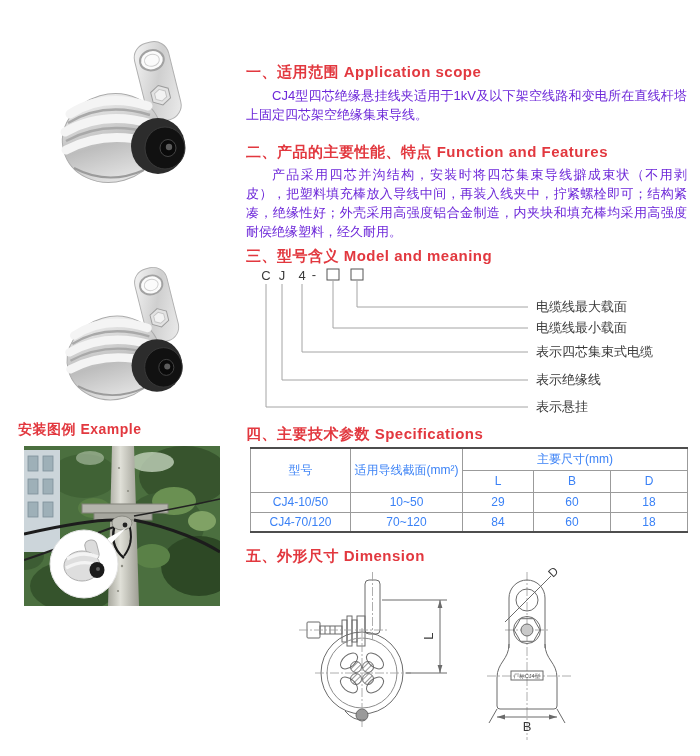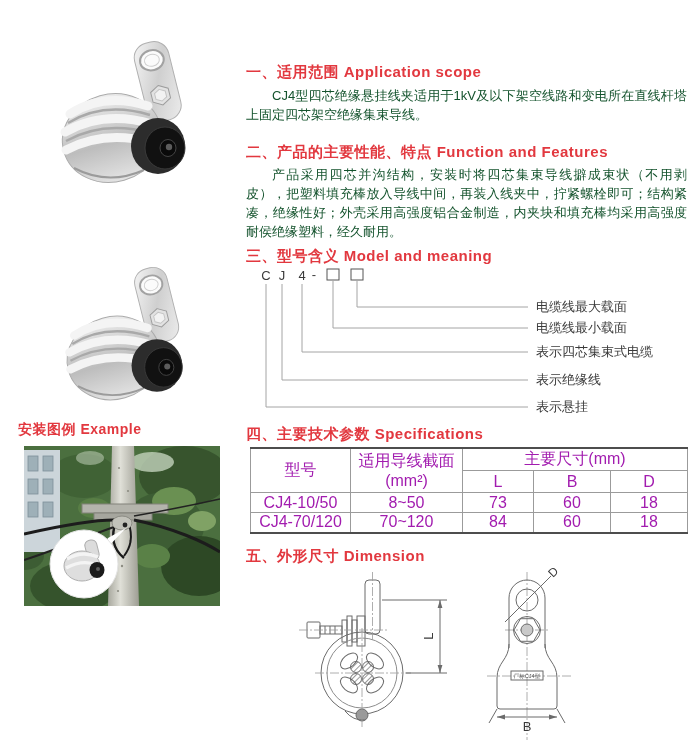--- a/index.html
+++ b/index.html
@@ -1,24 +1,24 @@
 <!DOCTYPE html>
 <html><head>
 <meta charset="utf-8">
 <style>
   html,body{margin:0;padding:0;background:#fff;}
   #page{position:relative;width:700px;height:756px;background:#ffffff;overflow:hidden;
         font-family:"Liberation Sans","DejaVu Sans",sans-serif;color:#3b3b3b;}
   .abs{position:absolute;}
   .red-h{color:#e2383f;font-weight:bold;font-size:15px;letter-spacing:.5px;white-space:nowrap;}
-  .body-text{font-size:13px;line-height:19px;text-align:justify;text-indent:2em;color:#14532d;}
+  .body-text{font-size:13px;line-height:19px;text-align:justify;text-indent:2em;color:#6d28d9;}
   #title-latin{font-family:"Liberation Serif","DejaVu Serif",serif;font-weight:bold;font-size:25px;color:#1c1c1c;}
   #title-zh{font-weight:bold;font-size:21px;color:#1c1c1c;letter-spacing:1px;}
   #subtitle{font-size:13px;font-weight:bold;color:#3a3a3a;letter-spacing:.2px;}
-  table.spec{border-collapse:collapse;width:437px;font-size:16px;color:#a21caf;
+  table.spec{border-collapse:collapse;width:437px;font-size:12px;color:#3b82f6;
              border-top:2px solid #4d4d4d;border-bottom:2px solid #4d4d4d;table-layout:fixed;}
   table.spec th,table.spec td{border:1px solid #9b9b9b;text-align:center;font-weight:normal;padding:0;}
   table.spec tr.hrow{height:22px;}
   table.spec tr.drow{height:20px;}
   svg text{font-family:"Liberation Sans","DejaVu Sans",sans-serif;}
 </style>
 </head>
 <body>
 
 <div id="page">
@@ -179,22 +179,22 @@
         <th rowspan="2">适用导线截面(mm²)</th>
         <th colspan="3">主要尺寸(mm)</th>
       </tr>
       <tr class="hrow">
         <th>L</th>
         <th>B</th>
         <th>D</th>
       </tr>
       <tr class="drow">
         <td>CJ4-10/50</td>
-        <td>8~50</td>
-        <td>73</td>
+        <td>10~50</td>
+        <td>29</td>
         <td>60</td>
         <td>18</td>
       </tr>
       <tr class="drow">
         <td>CJ4-70/120</td>
         <td>70~120</td>
         <td>84</td>
         <td>60</td>
         <td>18</td>
       </tr>

